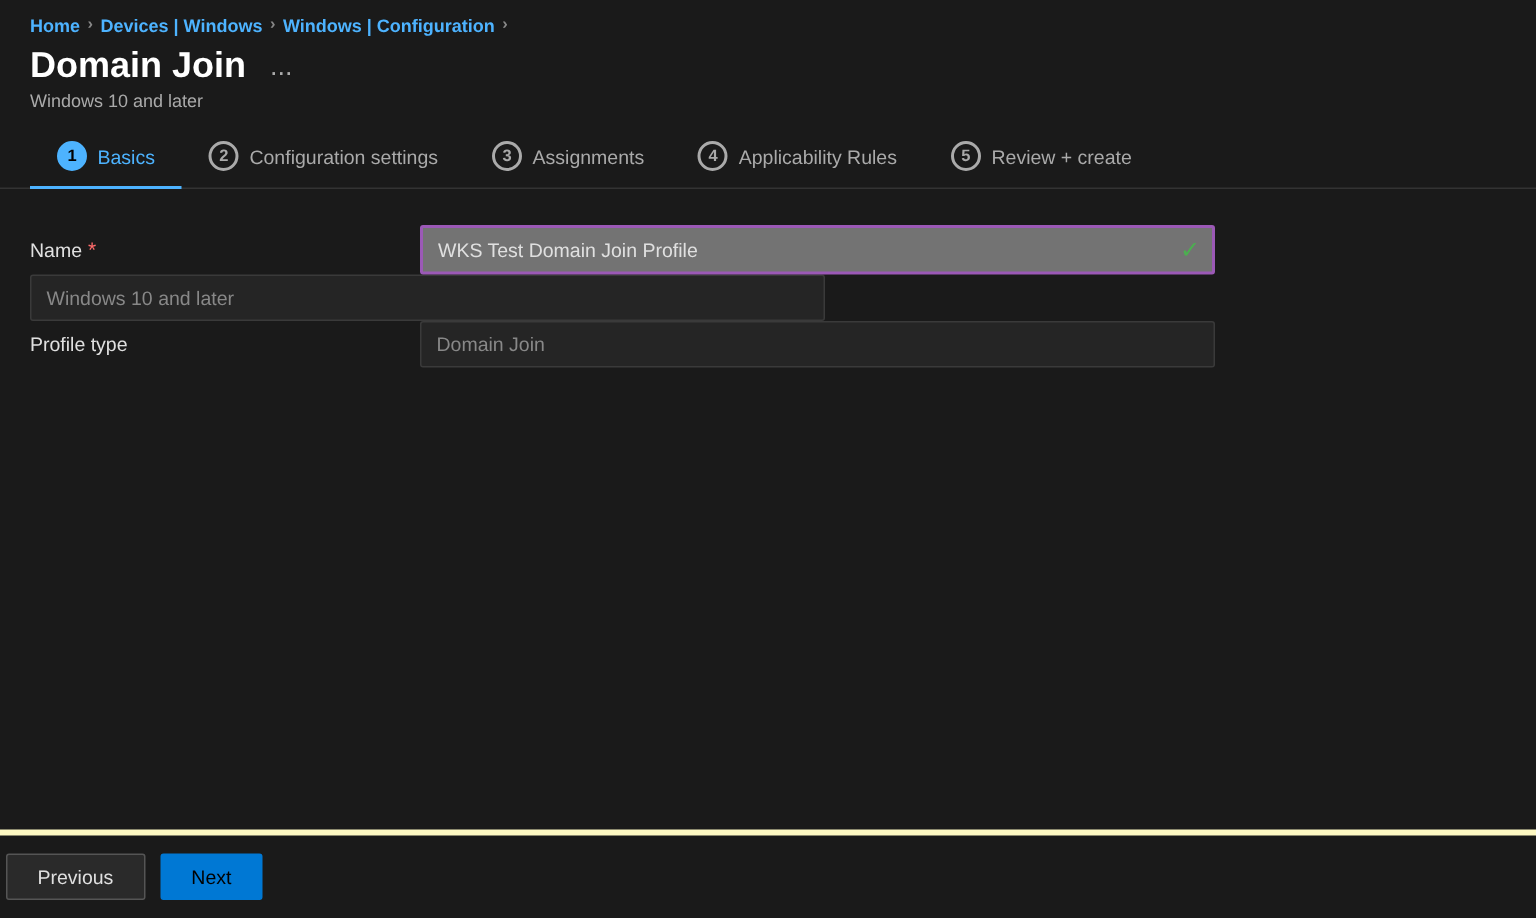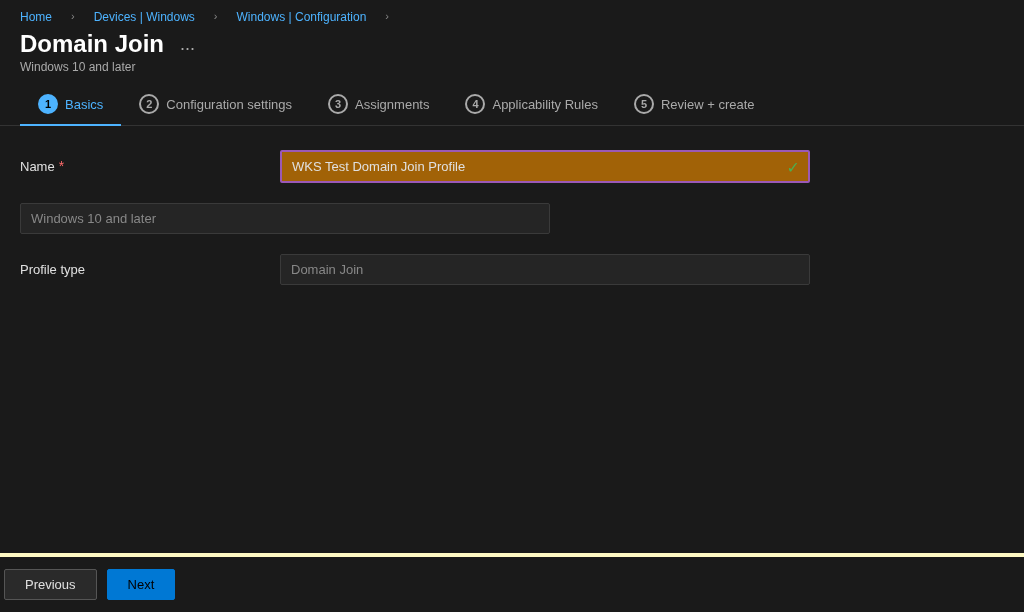--- a/index.html
+++ b/index.html
@@ -14,21 +14,22 @@
       display: flex;
       flex-direction: column;
     }
 
     
     .breadcrumb {
       display: flex;
       align-items: flex-start;
       padding: 10px 20px 4px 20px;
       font-size: 12px;
-      gap: 19px;
+      gap: 5px;
+      font-weight: bold;
     }
     .breadcrumb a {
       color: #4db3ff;
       text-decoration: none;
     }
     .breadcrumb .sep {
       color: #888;
       font-size: 11px;
     }
 
@@ -107,21 +108,20 @@
     .main-content {
       flex: 1;
       padding: 24px 20px 20px 20px;
       overflow-y: auto;
     }
 
     
     .form-row {
       display: flex;
       align-items: flex-start;
-      margin-bottom: 20px;
     }
     .form-label {
       width: 260px;
       flex-shrink: 0;
       padding-top: 8px;
       color: #e0e0e0;
       font-size: 13px;
       display: flex;
       align-items: center;
       gap: 4px;
@@ -129,21 +129,21 @@
     .required-star {
       color: #ff6b6b;
       font-size: 14px;
     }
     .form-control-wrapper {
       flex: 1;
       max-width: 530px;
     }
     .form-input {
       width: 100%;
-      background: #a16207;
+      background: #737373;
       border: 1px solid #555;
       color: #e0e0e0;
       padding: 7px 10px;
       font-size: 13px;
       border-radius: 2px;
       outline: none;
     }
     .form-input.has-value {
       border: 2px solid #9b59b6;
     }

